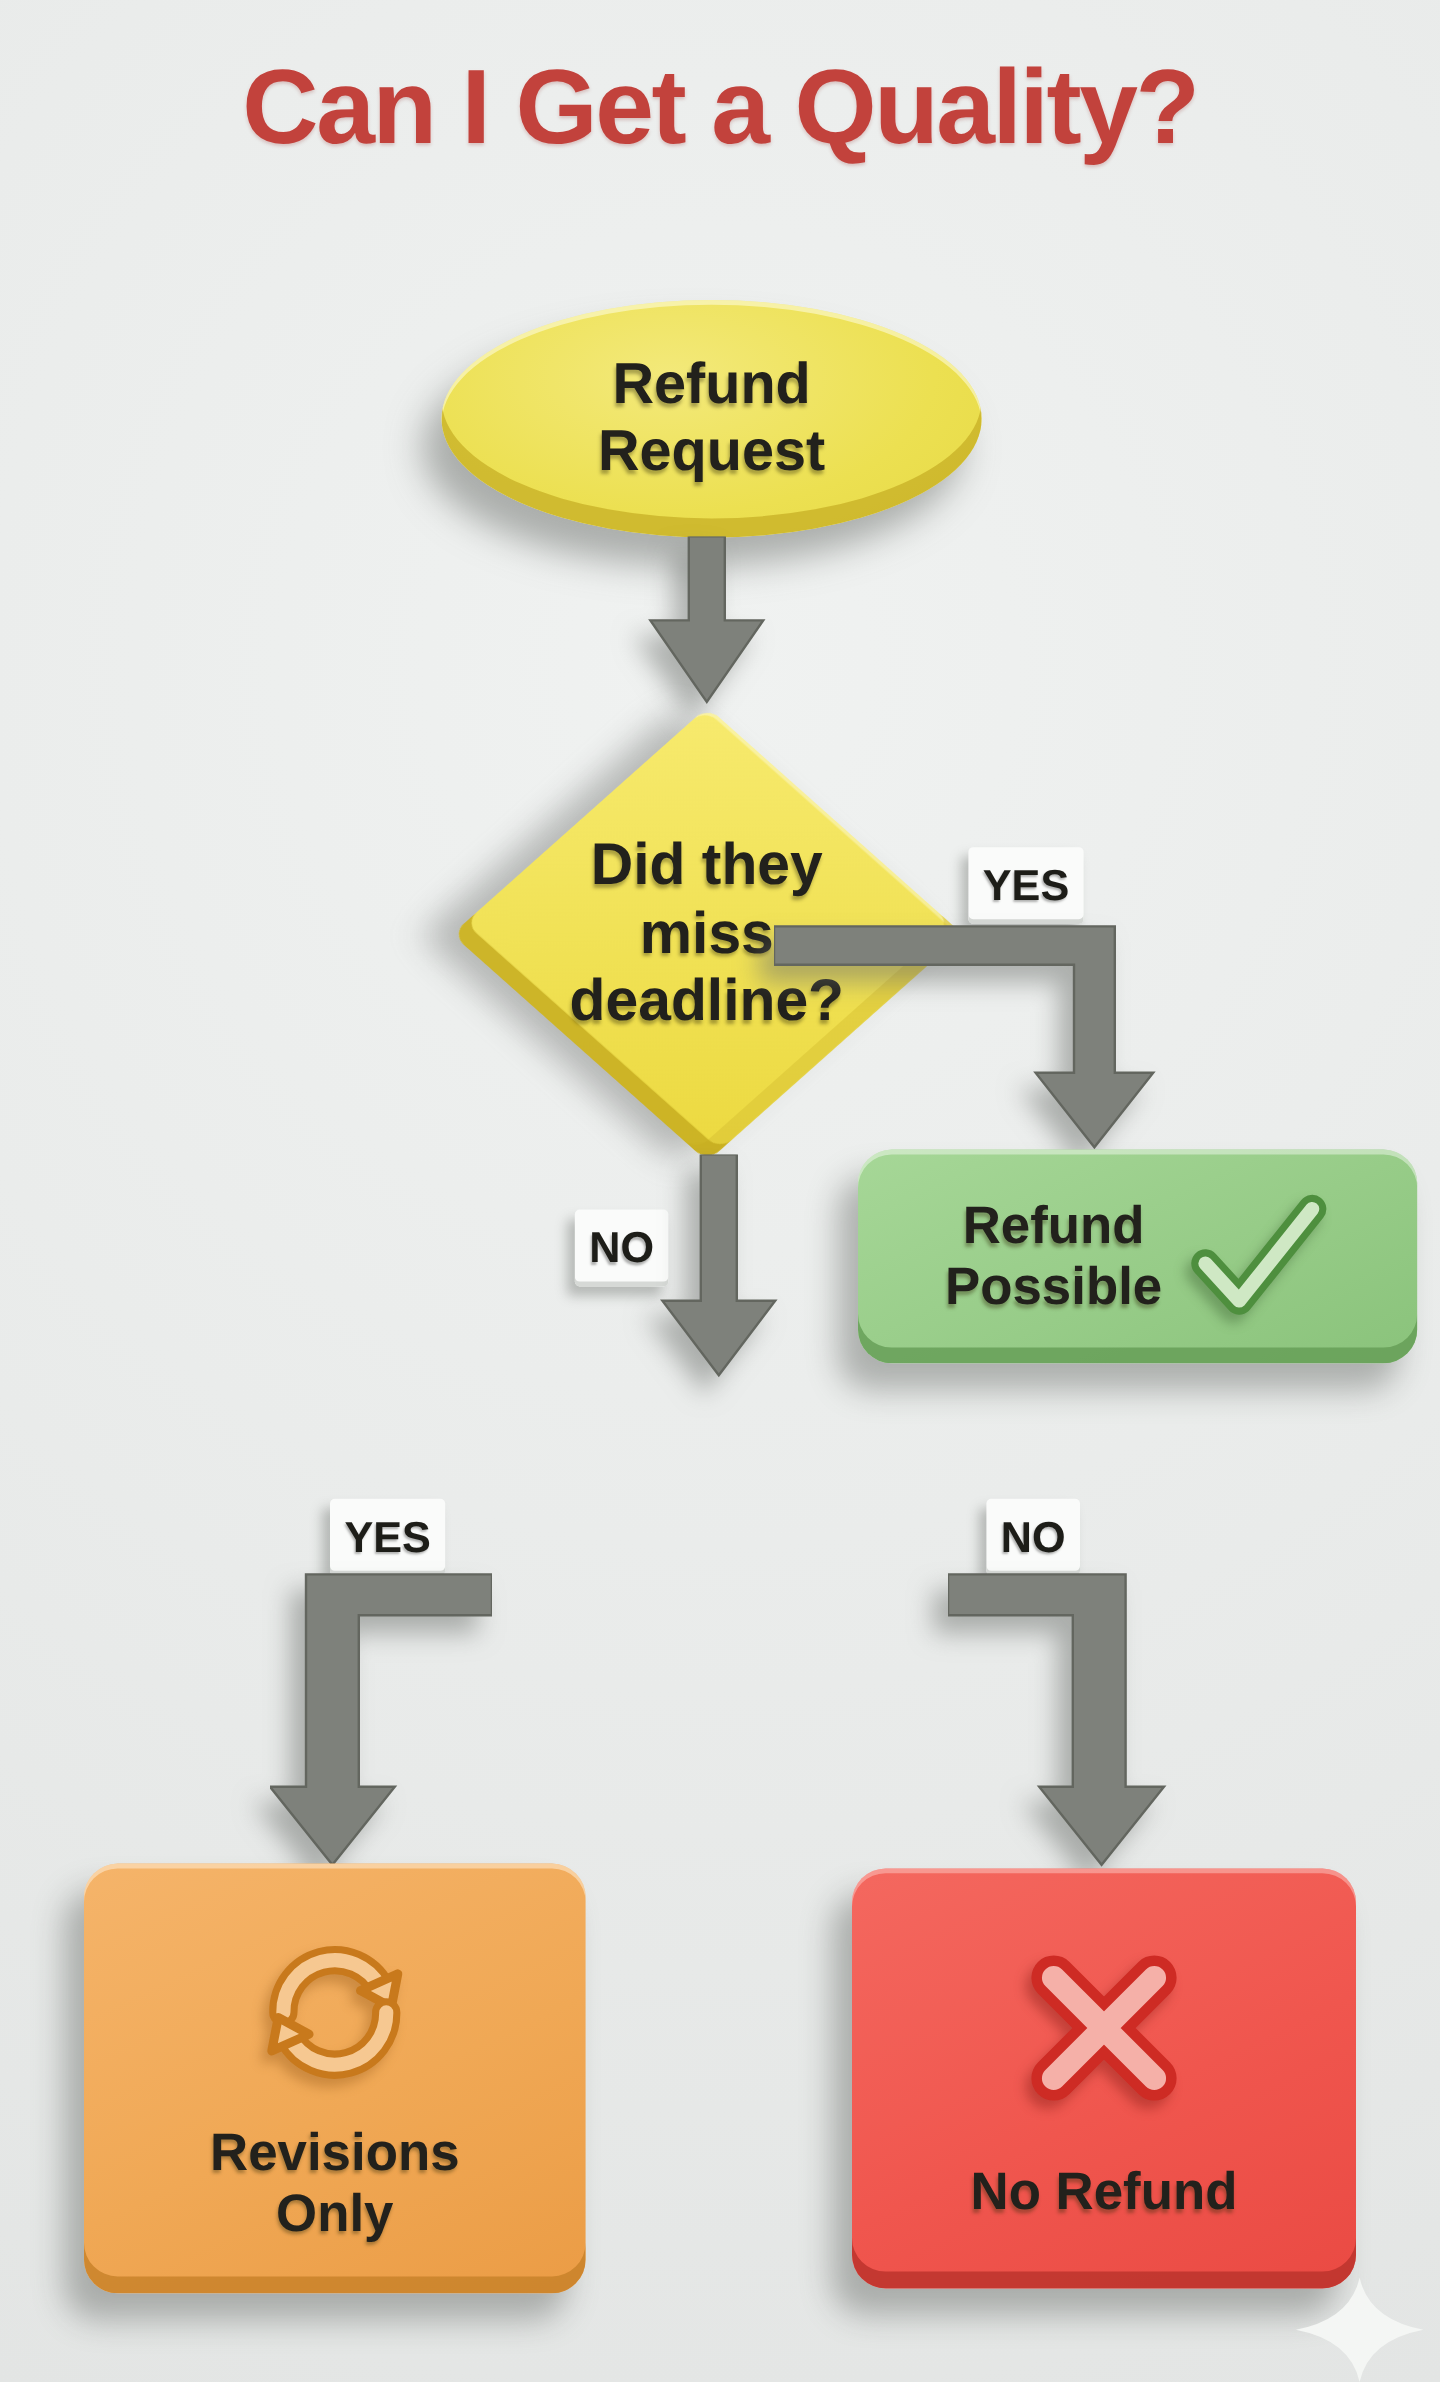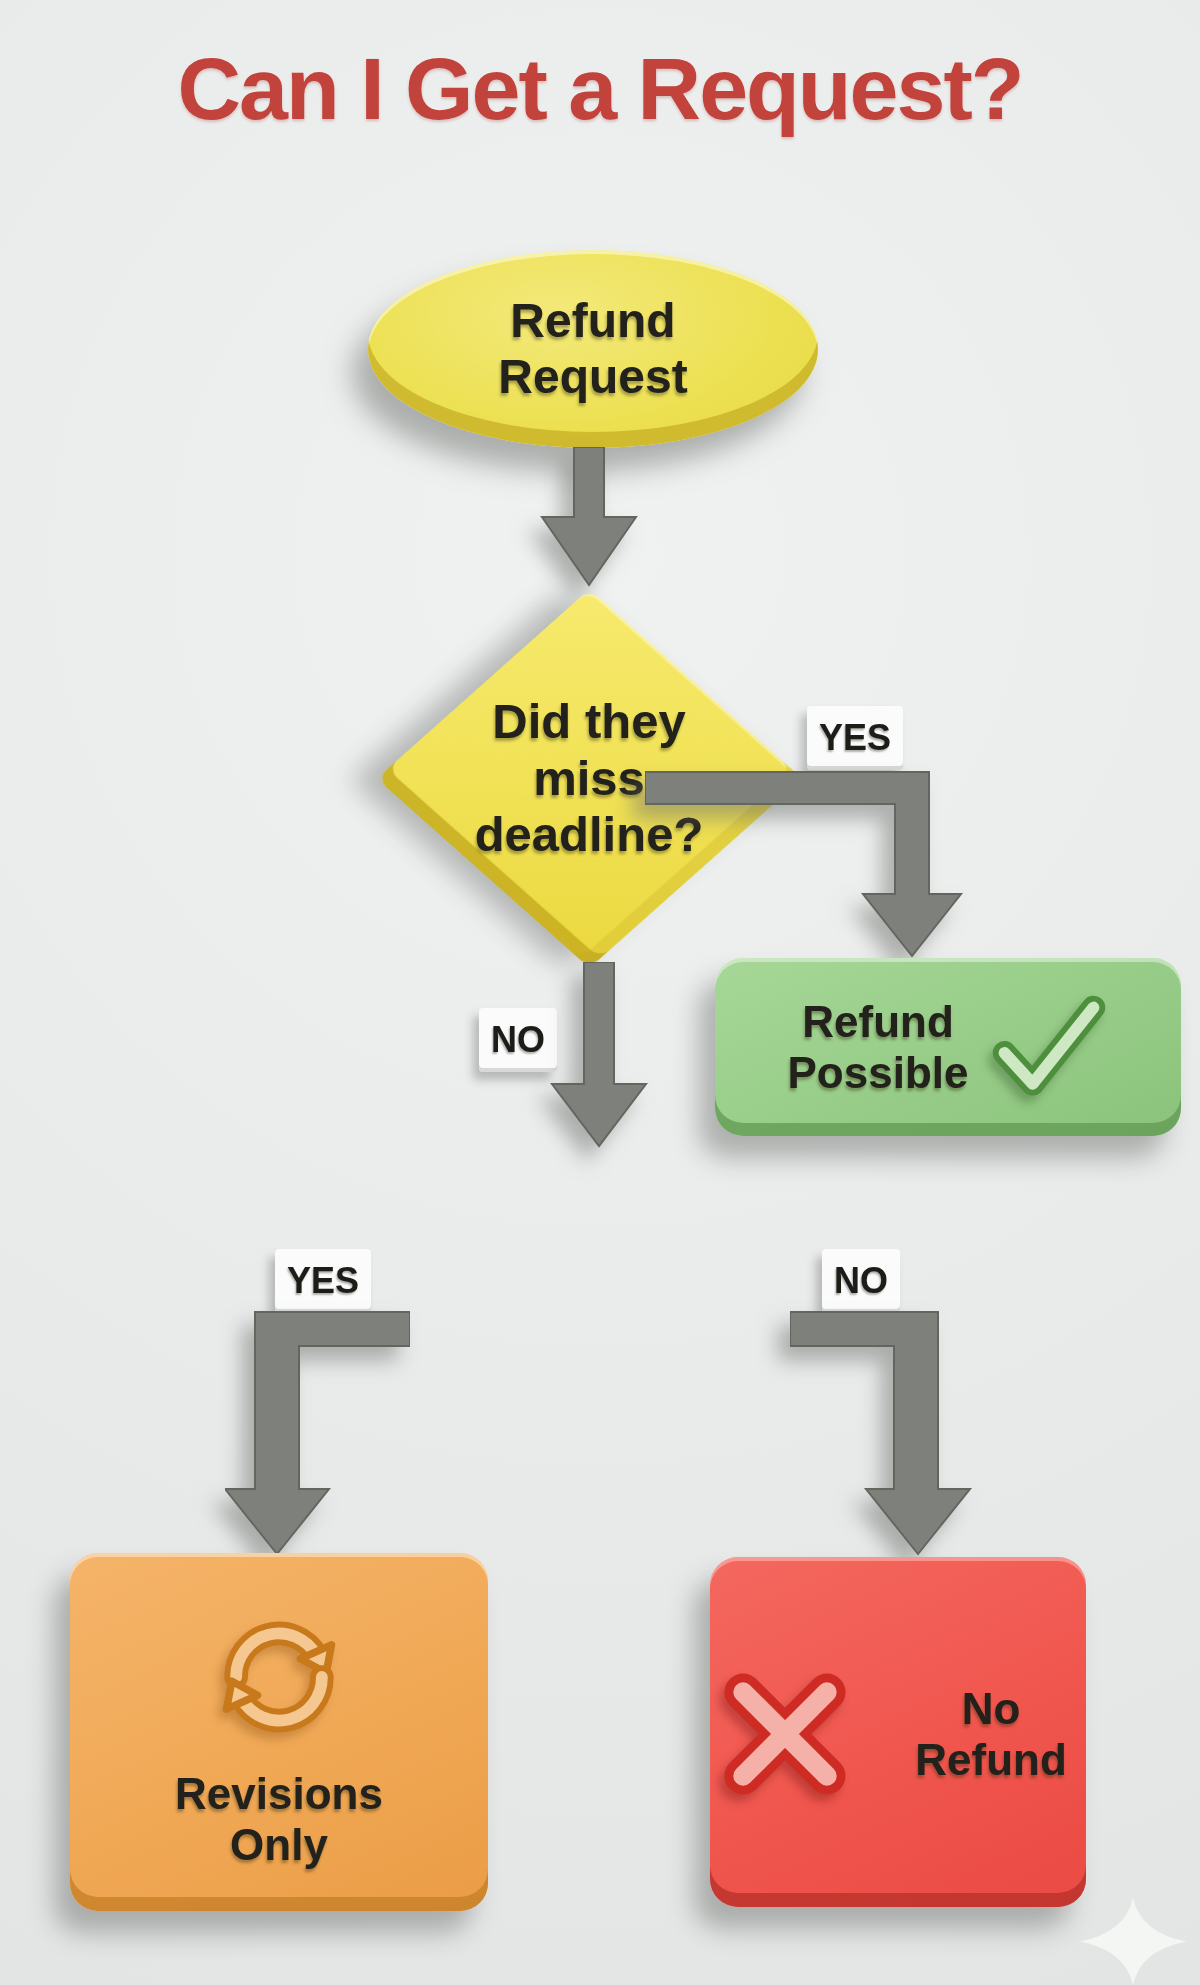--- a/index.html
+++ b/index.html
@@ -87,26 +87,26 @@
   }
   #box-revisions{
     left:70px;top:1553px;width:418px;height:350px;
     background:linear-gradient(155deg,#f5b46a 0%, #f0a855 55%, #eb9c45 100%);
     box-shadow:-16px 22px 26px rgba(106,110,106,0.48),
                inset 0 -14px 0 rgba(201,130,42,0.85),
                inset 0 4px 0 rgba(255,242,222,0.5);
     flex-direction:column;gap:16px;padding-top:8px;
   }
   #box-no-refund{
-    left:710px;top:1557px;width:376px;height:346px;
+    left:710px;top:1557px;width:420px;height:346px;
     background:linear-gradient(155deg,#f4685f 0%, #f0564e 55%, #ea4a43 100%);
     box-shadow:-16px 22px 26px rgba(106,110,106,0.48),
                inset 0 -14px 0 rgba(188,52,45,0.85),
                inset 0 4px 0 rgba(255,228,222,0.4);
-    flex-direction:row;gap:36px;padding-top:4px;
+    flex-direction:column;gap:36px;padding-top:4px;
   }
 
   
   .branch-label{
     position:absolute;height:64px;line-height:64px;padding:0 12px;
     background:#fafbfa;border-radius:4px;
     box-shadow:-6px 8px 10px rgba(118,121,117,0.45), inset 0 -4px 0 rgba(210,213,210,0.9);
     font-size:36px;font-weight:800;color:#1d1d18;
     text-shadow:-1px 2px 2px rgba(0,0,0,0.3);
   }
@@ -123,21 +123,21 @@
   .icon{flex:0 0 auto;}
 
   
   .sparkle{position:absolute;left:1078px;top:1898px;}
 </style>
 </head>
 <body>
 
 <div class="canvas">
 
-  <div class="title">Can I Get a Request?</div>
+  <div class="title">Can I Get a Quality?</div>
 
   <div class="ellipse">
     <div class="node-label pre">Refund
 Request</div>
   </div>
 
   <svg class="connector" style="left:518px;top:447px;" width="142" height="150" viewBox="0 0 142 150">
     <polygon points="56,0 86,0 86,70 118,70 71,138 24,70 56,70"></polygon>
   </svg>
 

